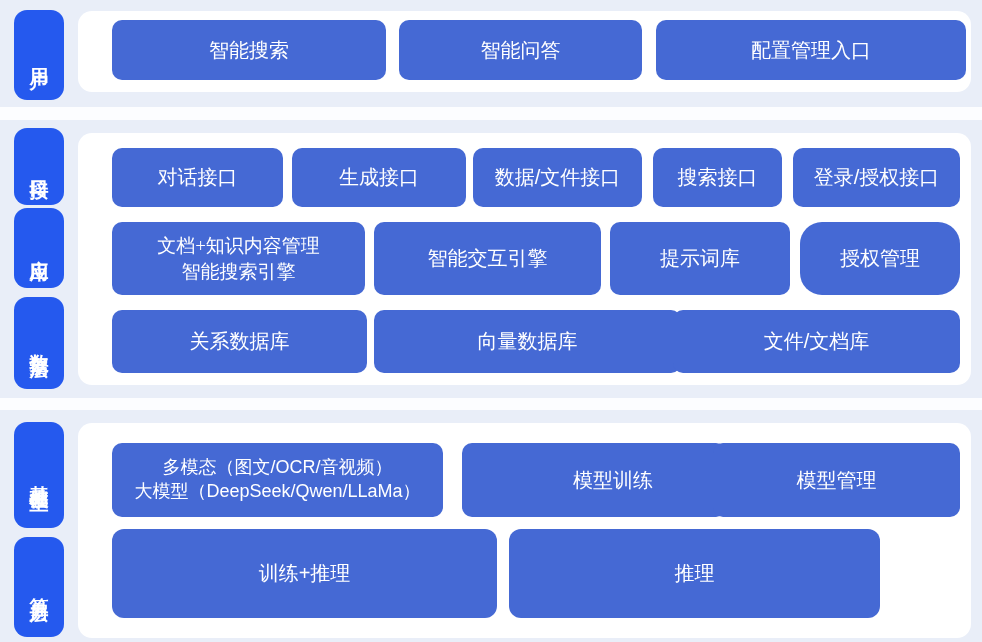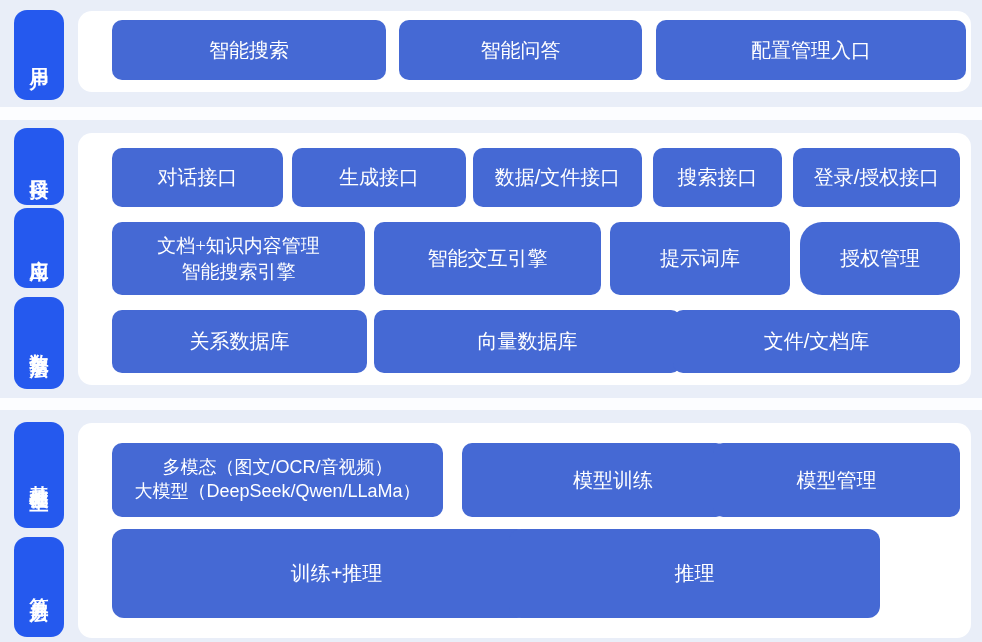--- a/index.html
+++ b/index.html
@@ -60,21 +60,21 @@
   .d1{left:34px;width:255px;}
   .d2{left:296px;width:307px;}
   .d3{left:595px;width:287px;}
   
   .m1,.m2,.m3{top:20px;height:74px;}
   .m1{left:34px;width:331px;font-size:18px;}
   .m2{left:384px;width:226px;padding-left:38px;}
   .m3{left:635px;width:247px;}
   
   .c1,.c2{top:106px;height:89px;border-radius:12px;}
-  .c1{left:34px;width:385px;padding-left:32px;}
+  .c1{left:34px;width:385px;}
   .c2{left:431px;width:371px;}
 </style>
 </head>
 <body>
 
 <div class="stage">
 
   <div class="band band-top"></div>
   <div class="band band-middle"></div>
   <div class="band band-bottom"></div>

